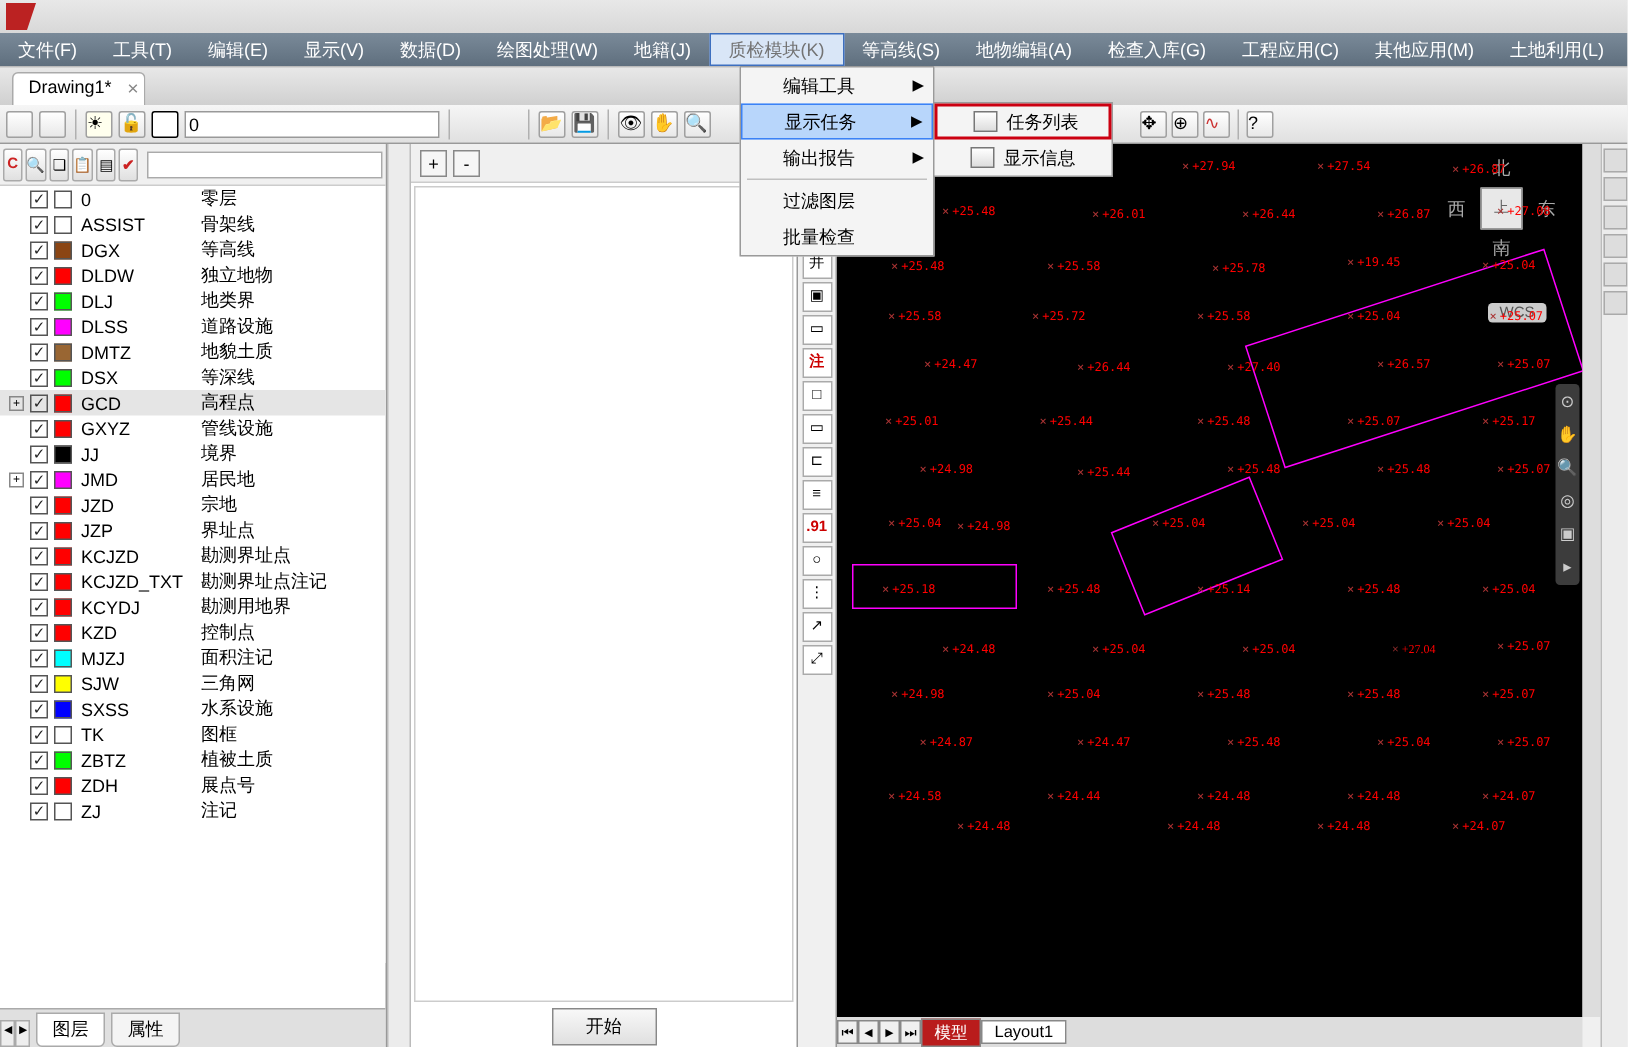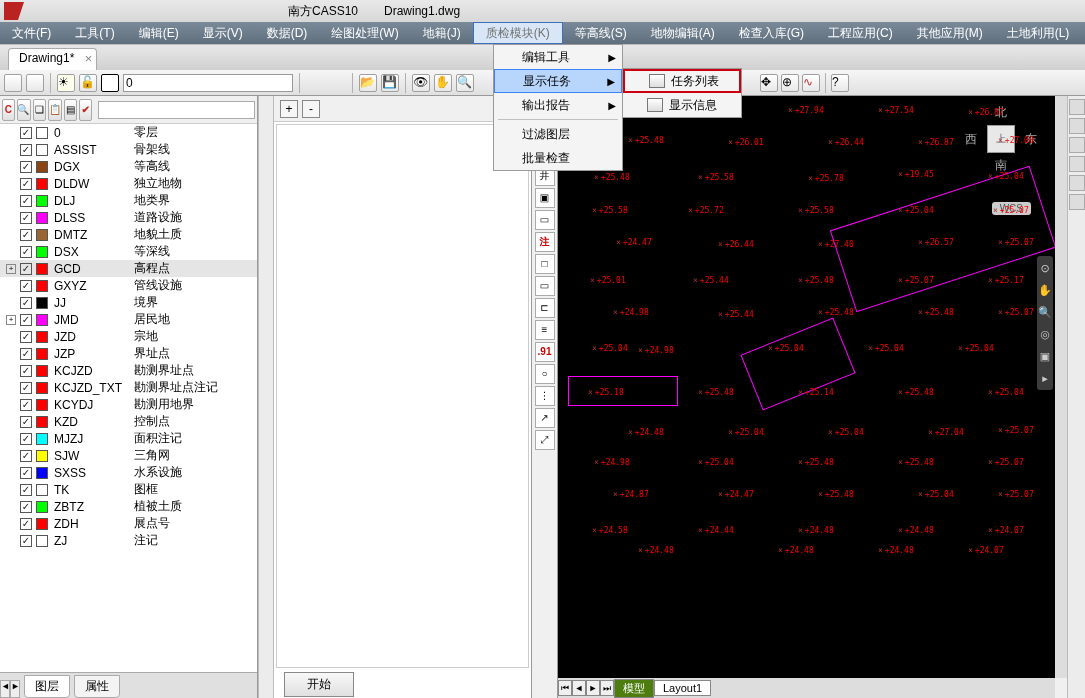--- a/index.html
+++ b/index.html
@@ -39,21 +39,21 @@
 .layer-name { width: 80px; }
 .layer-row.sel { background: #e5e5e5; }
 .lp-tabs { height: 26px; display: flex; align-items: flex-end; background: #e0e0e0; border-top: 1px solid #aaa; }
 .lp-tab { padding: 2px 10px; border: 1px solid #aaa; background: #f4f4f4; margin-left: 4px; border-radius: 0 0 4px 4px; }
 .lp-tab.active { background: #fff; }
 .mid-gap { width: 16px; background: #ececec; border-left: 1px solid #bbb; border-right: 1px solid #bbb; }
 .center-panel { width: 258px; background: #fff; border-right: 1px solid #999; display: flex; flex-direction: column; }
 .cp-header { height: 26px; background: #f0f0f0; border-bottom: 1px solid #ccc; display: flex; align-items: center; gap: 4px; padding: 2px 6px; }
 .sq-btn { width: 18px; height: 18px; border: 1px solid #888; background: #f6f6f6; text-align: center; line-height: 16px; }
 .cp-body { flex: 1; background: #fff; border: 1px solid #ccc; margin: 2px; }
-.cp-footer { height: 28px; display: flex; align-items: center; justify-content: flex-start; padding: 0 10px; }
+.cp-footer { height: 28px; display: flex; align-items: center; justify-content: center; padding: 0 10px; }
 .start-btn { padding: 3px 22px; border: 1px solid #888; background: linear-gradient(#f8f8f8,#e0e0e0); }
 .vtb { width: 26px; background: #f0f0f0; border-right: 1px solid #999; display: flex; flex-direction: column; align-items: center; gap: 2px; padding-top: 4px; }
 .vt-icon { width: 20px; height: 20px; border: 1px solid #aaa; background: #fff; font-size: 10px; line-height: 18px; text-align: center; }
 .vt-icon.red { color: #c00; font-weight: bold; }
 .canvas { flex: 1; position: relative; overflow: hidden; }
 .canvas-inner { position: absolute; inset: 0 12px 20px 0; background: #000; }
 .pt { position: absolute; color: #f00; font-size: 8px; font-family: monospace; white-space: nowrap; }
 .pt::before { content: '×'; color: #a33; margin-right: 2px; font-size: 8px; }
 .shape { position: absolute; border: 1px solid #f0f; }
 .scrolly { position: absolute; right: 0; top: 0; bottom: 20px; width: 12px; background: #ddd; }
@@ -68,23 +68,20 @@
 .rs-icon { width: 16px; height: 16px; margin: 3px auto; background: #ddd; border: 1px solid #aaa; }
 .nav-strip { position: absolute; right: 0; top: 160px; width: 16px; background: rgba(120,120,120,0.5); border-radius: 3px; }
 .ns-icon { width: 14px; height: 20px; margin: 2px auto; color: #ccc; font-size: 11px; text-align: center; line-height: 20px; }
 .tb-right-group { position: absolute; left: 760px; display: flex; align-items: center; gap: 3px; }
 </style>
 </head>
 <body>
 
 <div class="titlebar">
   <div class="app-icon"></div>
-  <span class="title-text">
-    <span>南方CASS10</span>　　<span>Drawing1.dwg</span>
-  </span>
 </div>
 
 <div class="menubar" id="menubar">
     <div class="menu-item">文件(F)</div>
     <div class="menu-item">工具(T)</div>
     <div class="menu-item">编辑(E)</div>
     <div class="menu-item">显示(V)</div>
     <div class="menu-item">数据(D)</div>
     <div class="menu-item">绘图处理(W)</div>
     <div class="menu-item">地籍(J)</div>
@@ -420,21 +417,21 @@
         <div class="pt" style="left: 310px; top: 248px;">+25.04</div>
         <div class="pt" style="left: 400px; top: 248px;">+25.04</div>
         <div class="pt" style="left: 30px; top: 292px;">+25.18</div>
         <div class="pt" style="left: 140px; top: 292px;">+25.48</div>
         <div class="pt" style="left: 240px; top: 292px;">+25.14</div>
         <div class="pt" style="left: 340px; top: 292px;">+25.48</div>
         <div class="pt" style="left: 430px; top: 292px;">+25.04</div>
         <div class="pt" style="left: 70px; top: 332px;">+24.48</div>
         <div class="pt" style="left: 170px; top: 332px;">+25.04</div>
         <div class="pt" style="left: 270px; top: 332px;">+25.04</div>
-        <div class="pt" style="left: 370px; top: 332px;">+27.04</div>
+        <div class="pt" style="left: 370px; top: 332px; font-family: Liberation Serif, serif;">+27.04</div>
         <div class="pt" style="left: 440px; top: 330px;">+25.07</div>
         <div class="pt" style="left: 36px; top: 362px;">+24.98</div>
         <div class="pt" style="left: 140px; top: 362px;">+25.04</div>
         <div class="pt" style="left: 240px; top: 362px;">+25.48</div>
         <div class="pt" style="left: 340px; top: 362px;">+25.48</div>
         <div class="pt" style="left: 430px; top: 362px;">+25.07</div>
         <div class="pt" style="left: 55px; top: 394px;">+24.87</div>
         <div class="pt" style="left: 160px; top: 394px;">+24.47</div>
         <div class="pt" style="left: 260px; top: 394px;">+25.48</div>
         <div class="pt" style="left: 360px; top: 394px;">+25.04</div>
@@ -449,21 +446,21 @@
         <div class="pt" style="left: 320px; top: 450px;">+24.48</div>
         <div class="pt" style="left: 410px; top: 450px;">+24.07</div>
       </div>
     <div class="scrolly"></div>
     <div class="scrollx">
       <div class="model-tabs">
         <div class="mt-btn">⏮</div>
         <div class="mt-btn">◄</div>
         <div class="mt-btn">►</div>
         <div class="mt-btn">⏭</div>
-        <div class="mt-tab" style="background:#4d7c0f;color:#fff">模型</div>
+        <div class="mt-tab" style="background:#b91c1c;color:#fff">模型</div>
         <div class="mt-tab">Layout1</div>
       </div>
     </div>
   </div>
 
   <div class="right-strip">
     <div class="rs-icon"></div>
     <div class="rs-icon"></div>
     <div class="rs-icon"></div>
     <div class="rs-icon"></div>

